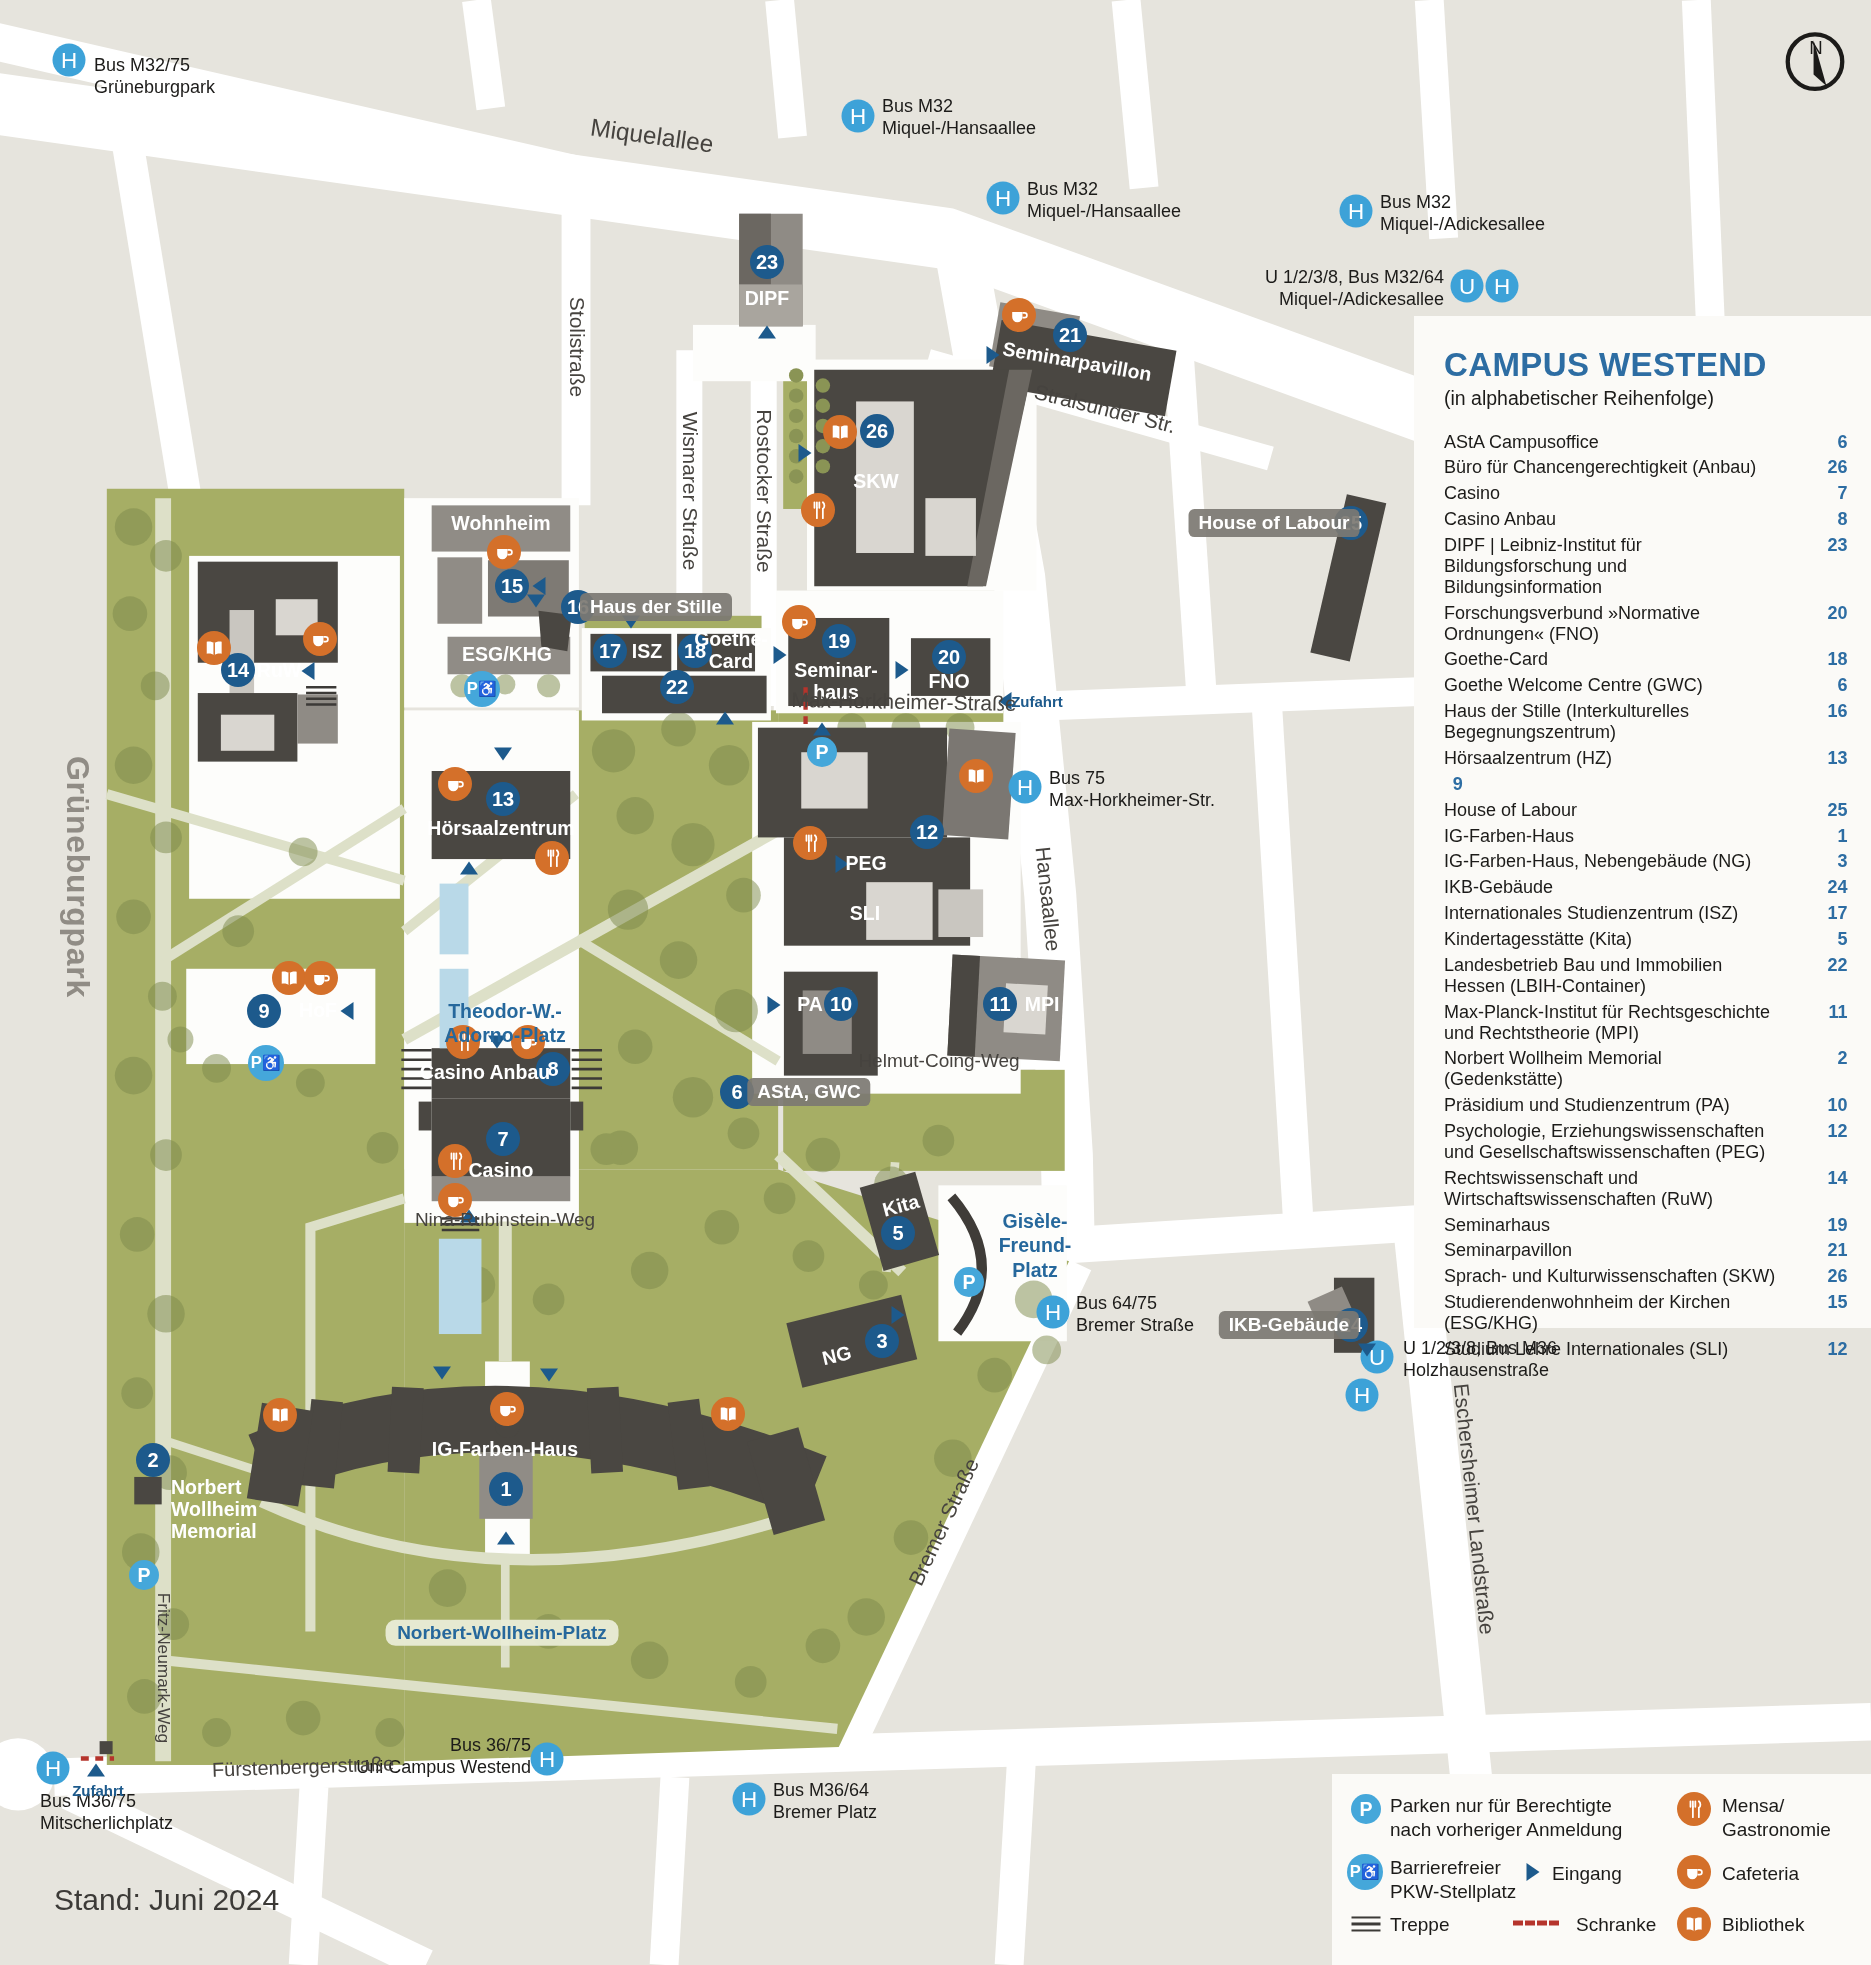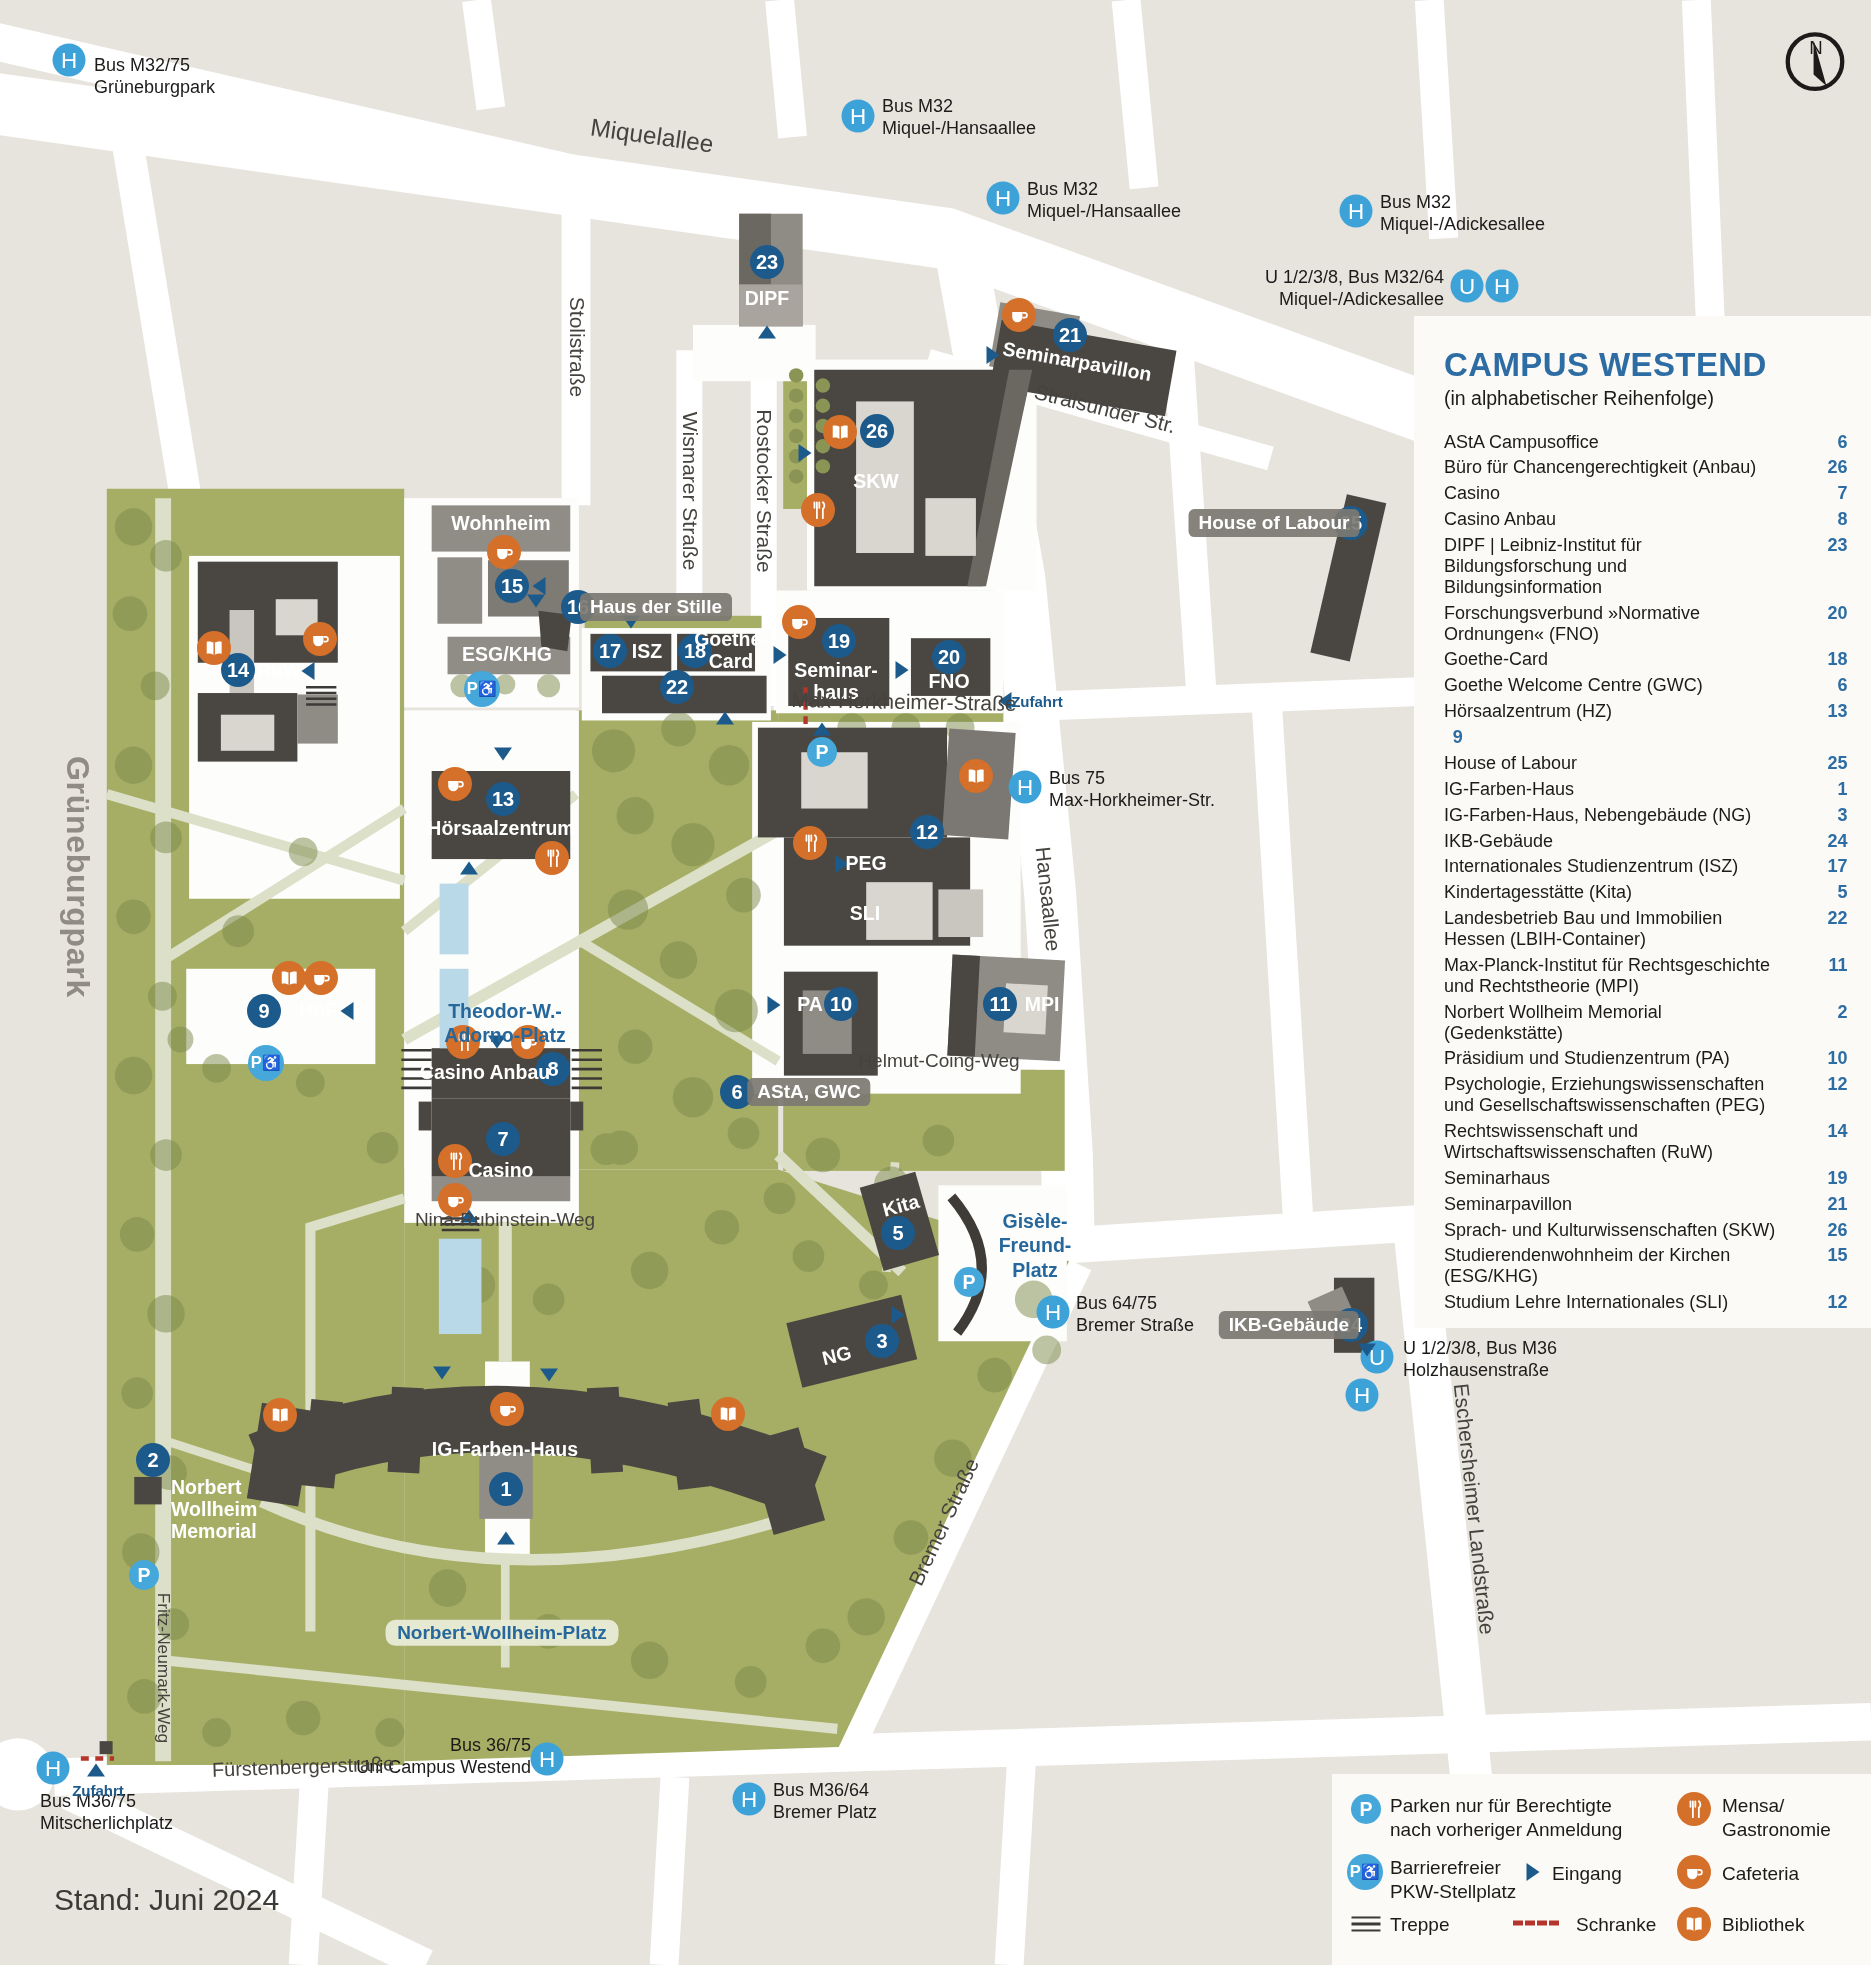--- a/index.html
+++ b/index.html
@@ -677,20 +677,24 @@
         </div>
         <div class="row">
           <div class="nm">Goethe-Card</div>
           <div class="no">18</div>
         </div>
         <div class="row">
           <div class="nm">Goethe Welcome Centre (GWC)</div>
           <div class="no">6</div>
         </div>
         <div class="row">
+          <div class="nm">Haus der Stille (Interkulturelles Begegnungszentrum)</div>
+          <div class="no">16</div>
+        </div>
+        <div class="row">
           <div class="nm">Hörsaalzentrum (HZ)</div>
           <div class="no">13</div>
         </div>
         <div class="row">
           <div class="no">9</div>
         </div>
         <div class="row">
           <div class="nm">House of Labour</div>
           <div class="no">25</div>
         </div>

